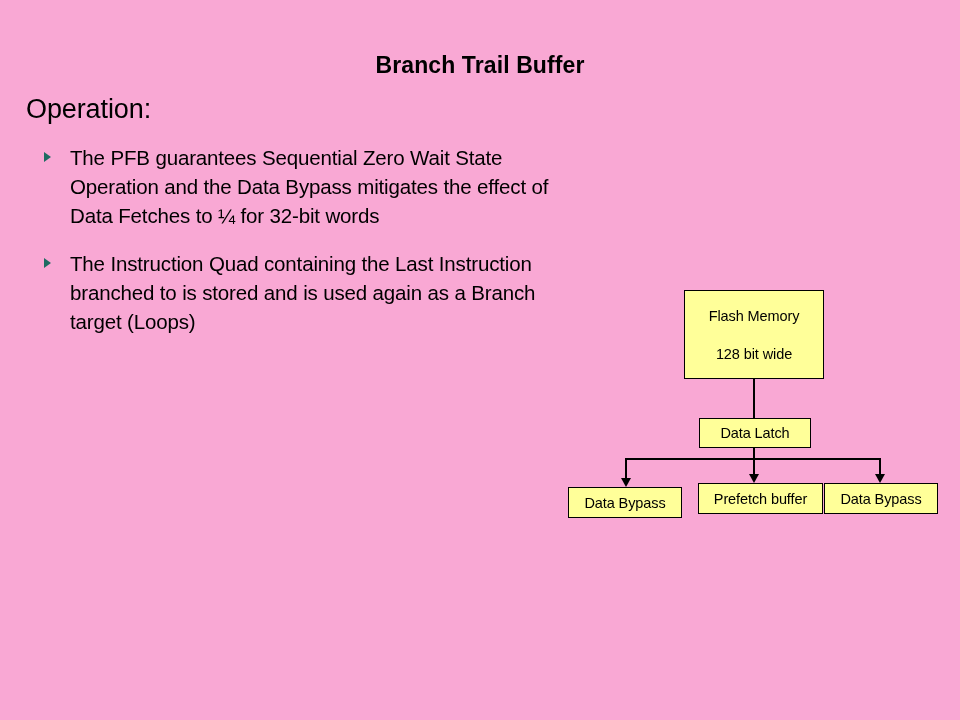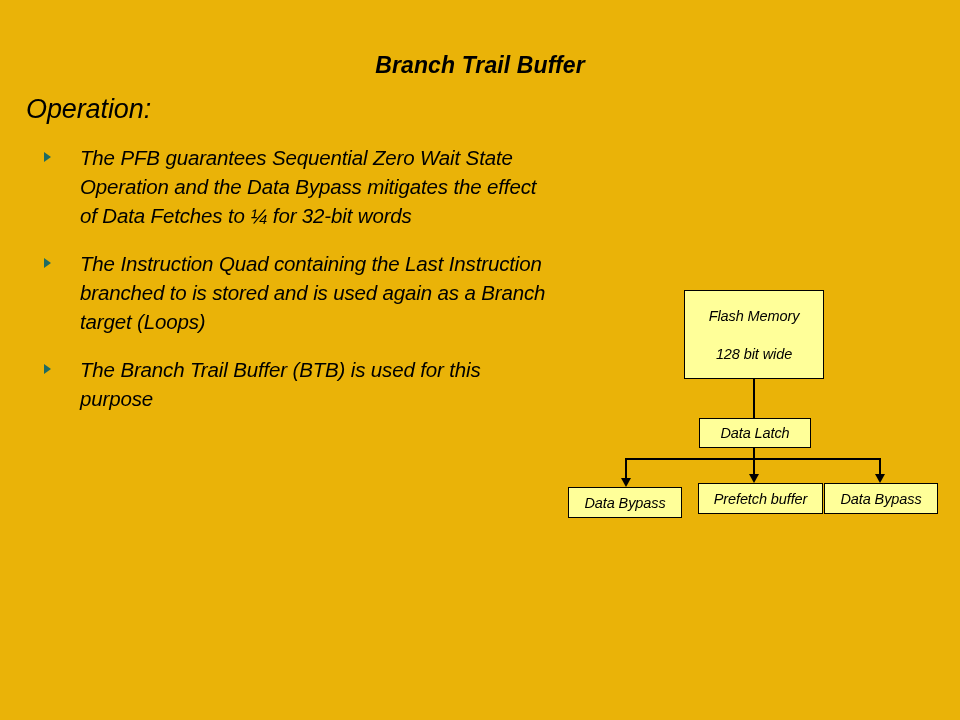--- a/index.html
+++ b/index.html
@@ -8,23 +8,22 @@
     background: #ffffff;
   }
   body {
     font-family: "Liberation Sans", sans-serif;
     color: #000000;
   }
   #slide {
     position: relative;
     width: 960px;
     height: 720px;
-    background: #eab308;
+    background: #f9a8d4;
     overflow: hidden;
-    font-style: italic;
   }
 
   
   #slide-title {
     position: absolute;
     left: 0;
     top: 52px;
     width: 960px;
     text-align: center;
     font-size: 23px;
@@ -66,21 +65,20 @@
     top: 9px;
     width: 0;
     height: 0;
     border-left: 7px solid #1f6b62;
     border-top: 5px solid transparent;
     border-bottom: 5px solid transparent;
   }
   .bullet-text {
     display: block;
     white-space: pre-wrap;
-    margin-left: 10px;
   }
 
   
   #diagram {
     position: absolute;
     left: 0;
     top: 0;
     width: 960px;
     height: 720px;
     pointer-events: none;
@@ -196,24 +194,20 @@
       <span class="bullet-marker"></span>
       <span class="bullet-text">The PFB guarantees Sequential Zero Wait State Operation and the Data Bypass mitigates the effect of Data Fetches to ¼ for 32-bit words</span>
     </div>
 
 
     <div class="bullet-item">
       <span class="bullet-marker"></span>
       <span class="bullet-text">The Instruction Quad containing the Last Instruction branched to is stored and is used again as a Branch target (Loops)</span>
     </div>
 
-    <div class="bullet-item">
-      <span class="bullet-marker"></span>
-      <span class="bullet-text">The Branch Trail Buffer (BTB) is used for this purpose</span>
-    </div>
 
   </div>
 
   <div id="diagram">
 
     <div class="dbox" id="box-flash-memory">
       <span>Flash Memory</span>
       <span>128 bit wide</span>
     </div>
 

